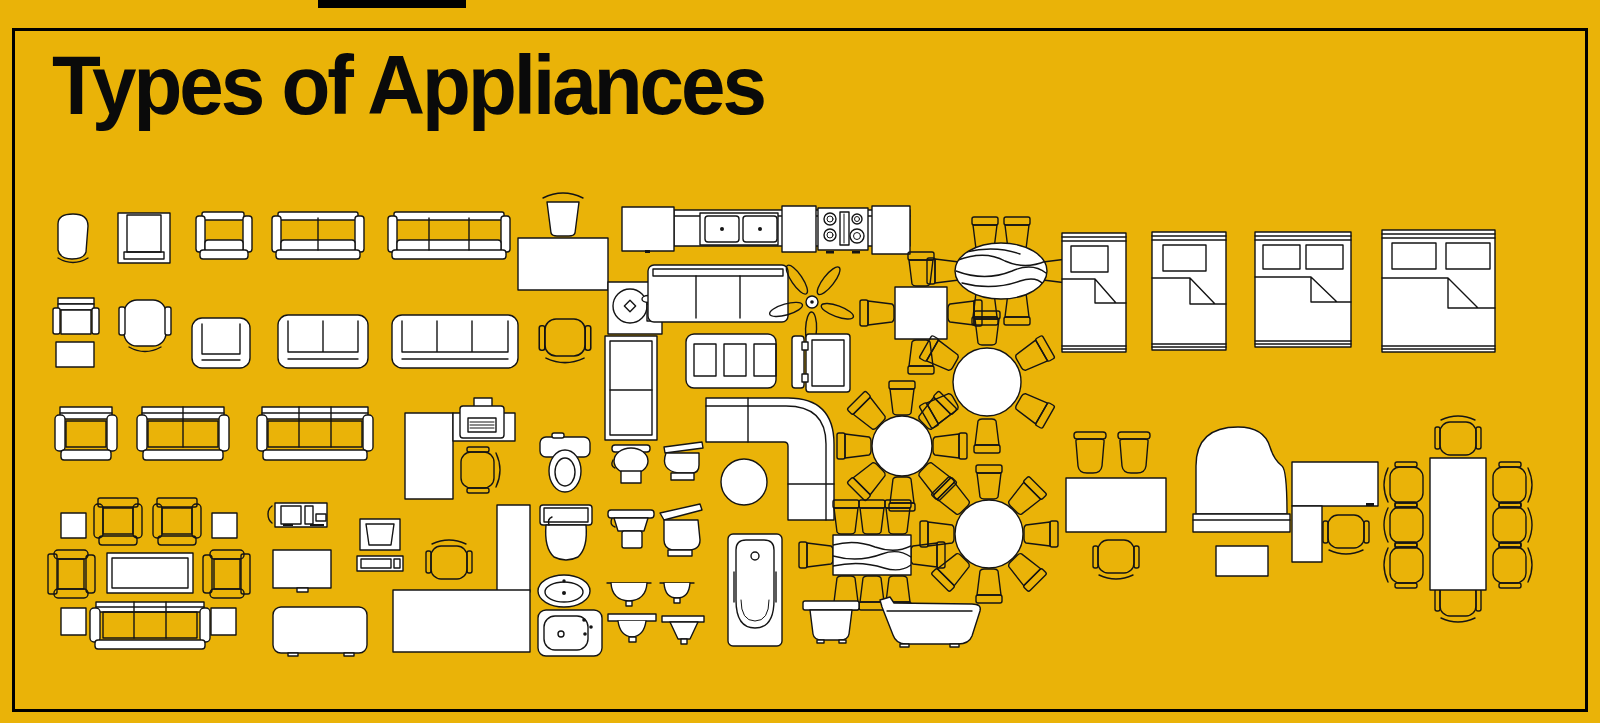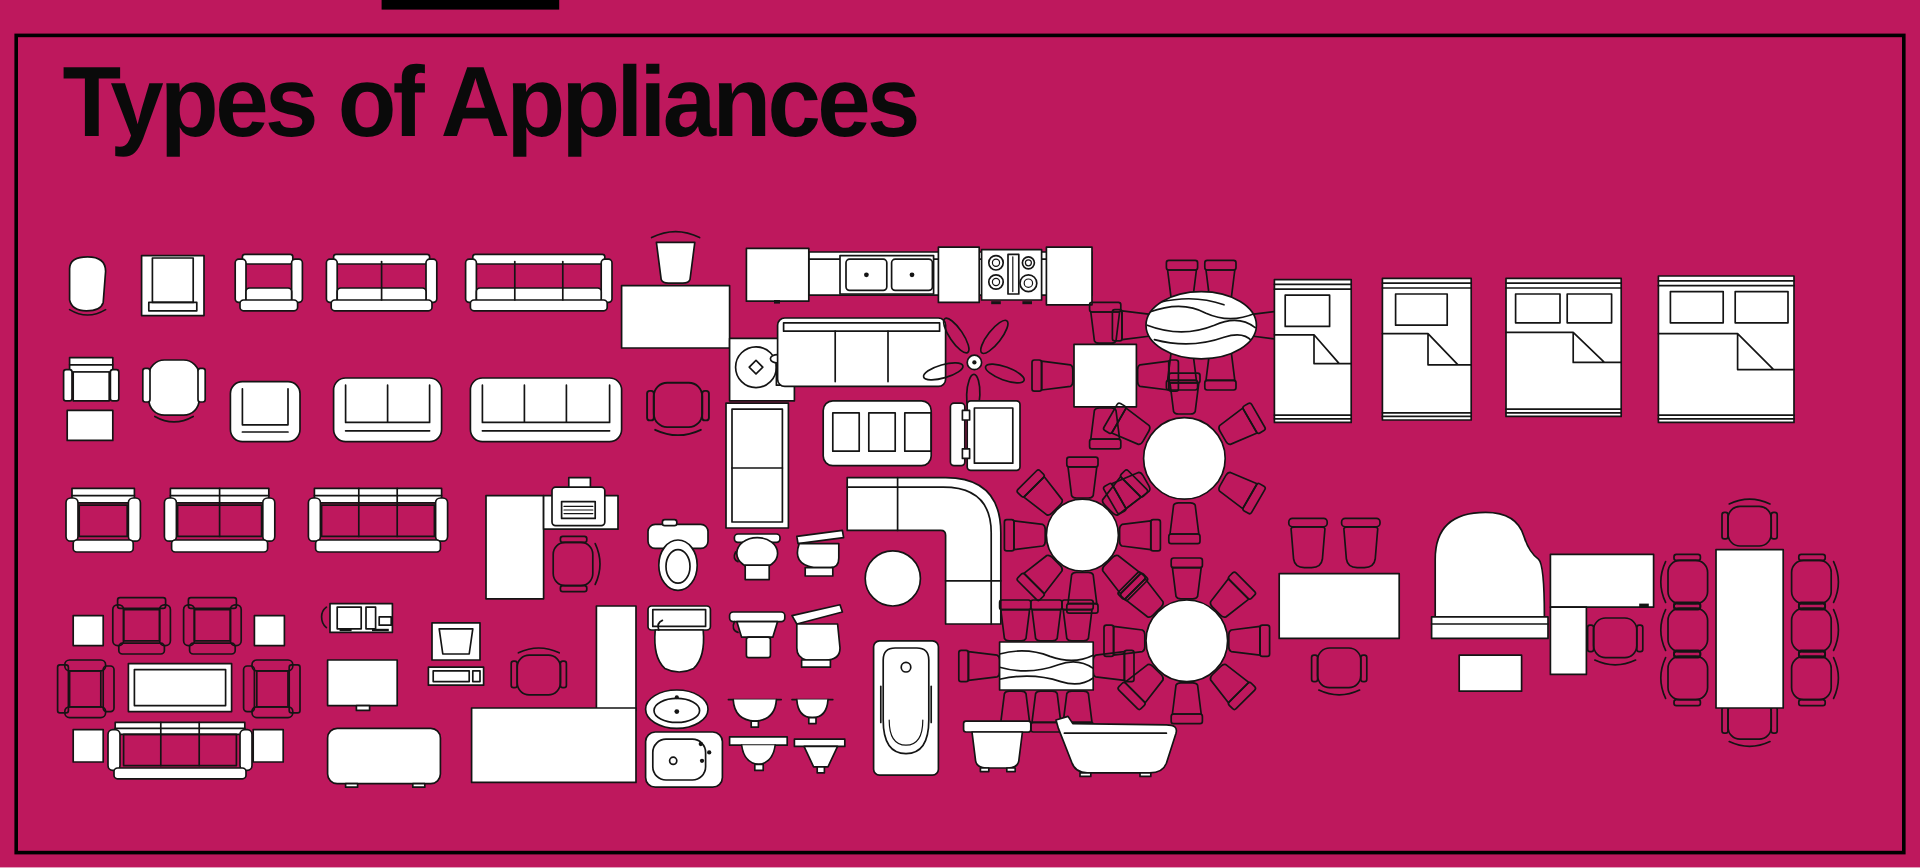--- a/index.html
+++ b/index.html
@@ -1,16 +1,16 @@
 <!DOCTYPE html>
 <html><head>
 <meta charset="utf-8">
 <style>
   html,body{margin:0;padding:0;background:#fff;}
-  .stage{position:relative;width:1600px;height:723px;background:#be185d;overflow:hidden;
+  .stage{position:relative;width:1600px;height:723px;background:#eab308;overflow:hidden;
          font-family:"Liberation Sans",sans-serif;}
   .topbar{position:absolute;left:318px;top:0;width:148px;height:8px;background:#000;}
   .frame{position:absolute;left:12px;top:28px;width:1570px;height:678px;border:3px solid #000;}
   .title{position:absolute;left:52px;top:44px;margin:0;font-size:80px;line-height:1.0;
          font-weight:700;letter-spacing:-3px;color:#0a0a0a;transform:scaleY(1.04);transform-origin:left top;}
   #art{position:absolute;left:0;top:0;width:1600px;height:723px;}
   #art *{fill:none;stroke:#141414;stroke-width:1.4;stroke-linejoin:round;stroke-linecap:round;}
   #art .w{fill:#fff;}
   #art .k{fill:#141414;stroke:none;}
   #art .thin{stroke-width:1;}

